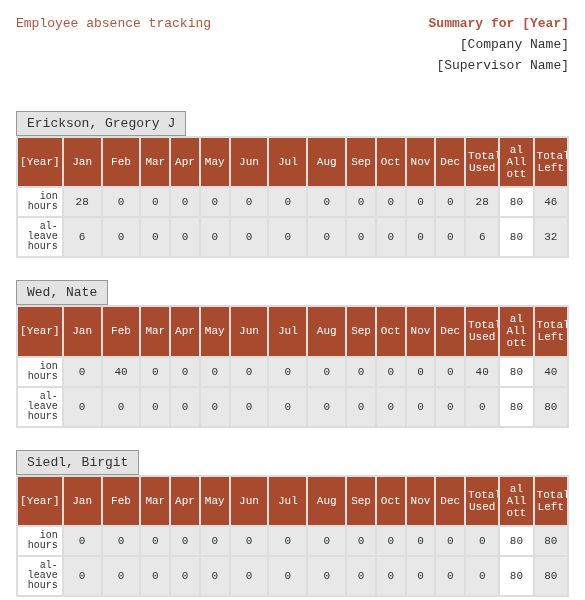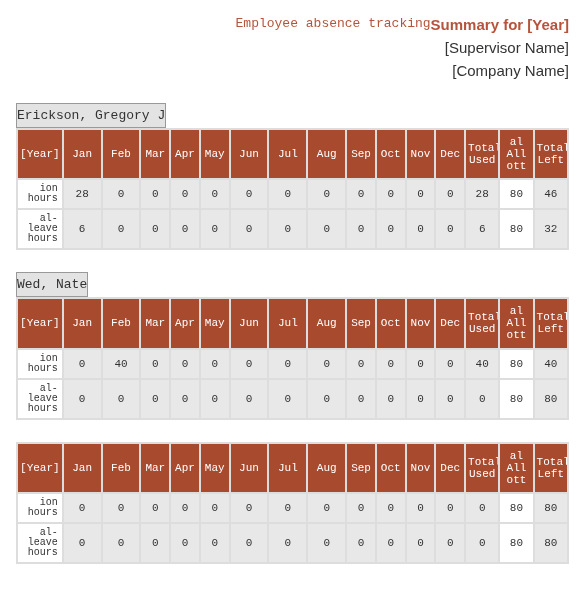--- a/index.html
+++ b/index.html
@@ -5,31 +5,31 @@
   * { box-sizing: border-box; }
   body {
     margin: 0;
     padding: 16px;
     font-family: Arial, sans-serif;
     font-size: 12px;
     background: #fff;
     color: #333;
     width: 585px;
   }
-  .header { display: flex; justify-content: flex-end; margin-bottom: 24px; }
+  .header { display: flex; justify-content: space-between; margin-bottom: 38px; }
   .header-left { color: #b5533c; font-size: 13px; font-family: "Courier New", monospace; }
-  .header-right { text-align: right; font-family: Liberation Sans, sans-serif; font-size: 15px; }
+  .header-right { text-align: right; font-family: Liberation Mono, monospace; font-size: 13px; }
   .header-right .summary { color: #b5533c; font-weight: bold; }
   .header-right .line { color: #333; margin-top: 6px; }
   .emp-block { margin-bottom: 22px; }
   .emp-name {
     display: inline-block;
     background: #e3e3e3;
     border: 1px solid #999;
-    padding: 4px 0;
+    padding: 4px 10px;
     font-family: "Courier New", monospace;
     font-size: 13px;
   }
   table {
     border-collapse: collapse;
     width: 100%;
     table-layout: fixed;
   }
   th {
     background: #a84a2e;
@@ -68,22 +68,22 @@
   col.c-mons   { width: 26px; }
   col.c-tot    { width: 30px; }
 </style>
 </head>
 <body>
 
 <div class="header">
   <div class="header-left">Employee absence tracking</div>
   <div class="header-right">
     <div class="summary">Summary for [Year]</div>
+    <div class="line">[Company Name]</div>
     <div class="line">[Supervisor Name]</div>
-    <div class="line">[Company Name]</div>
   </div>
 </div>
 
 <div id="employees-container">
     <div class="emp-block"><div class="emp-name">Erickson, Gregory J</div><table>
         <colgroup>
           <col class="c-year">
           <col class="c-monw">
           <col class="c-monw">
           <col class="c-mons">
@@ -230,21 +230,21 @@
             <td>0</td>
             <td>0</td>
             <td>0</td>
             <td>0</td>
             <td>0</td>
             <td class="allott">80</td>
             <td>80</td>
           </tr>
         </tbody>
       </table></div>
-    <div class="emp-block"><table>
+    <div class="emp-block"><div class="emp-name">Siedl, Birgit</div><table>
         <colgroup>
           <col class="c-year">
           <col class="c-monw">
           <col class="c-monw">
           <col class="c-mons">
           <col class="c-mons">
           <col class="c-mons">
           <col class="c-monw">
           <col class="c-monw">
           <col class="c-monw">

